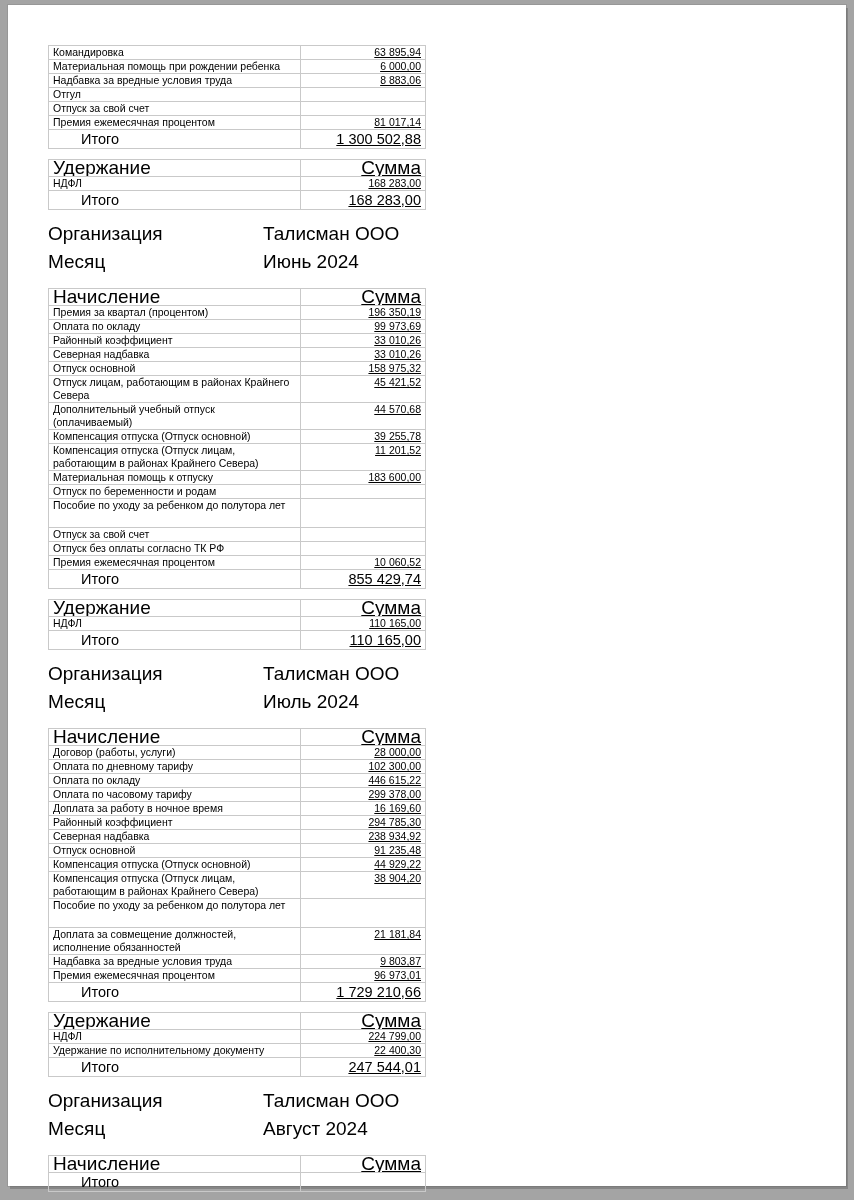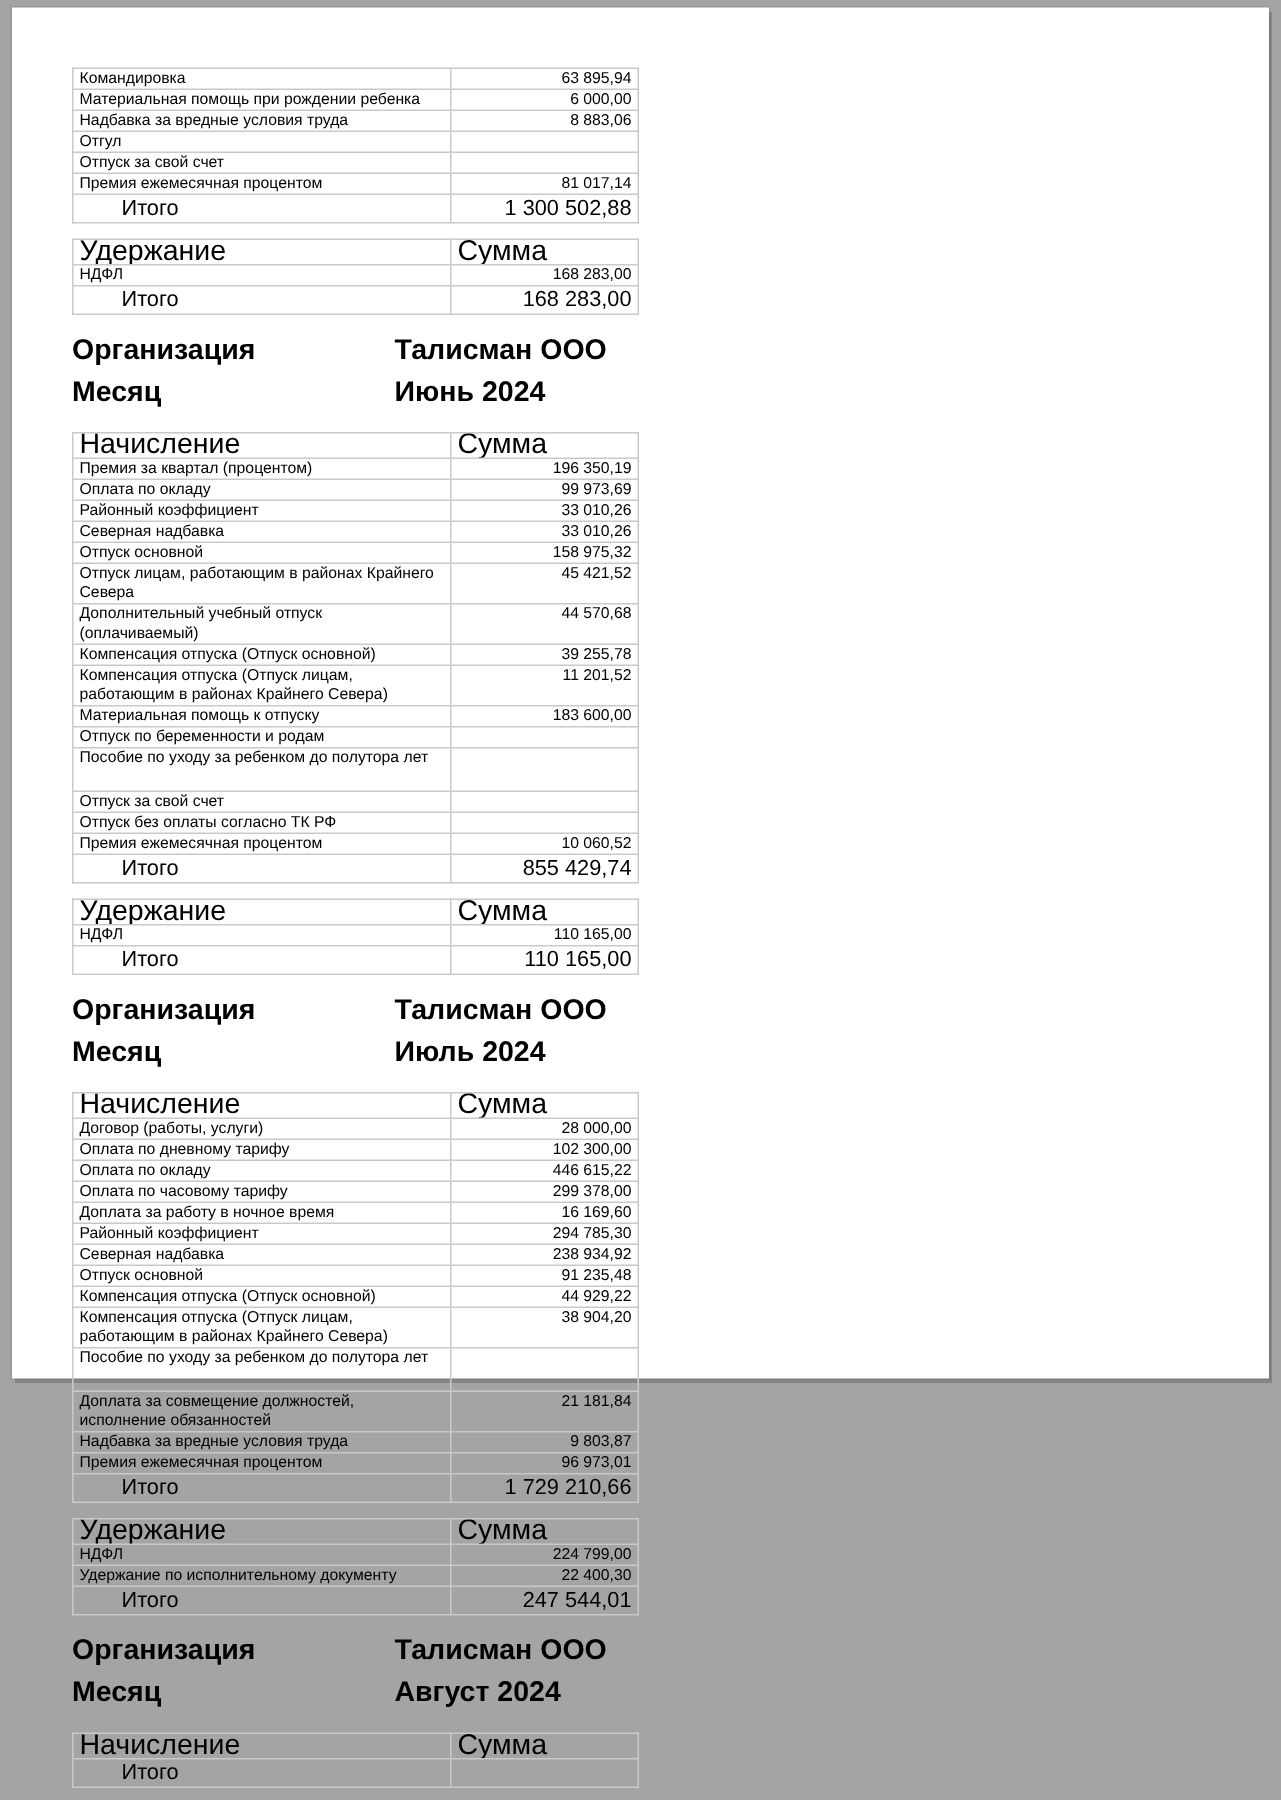--- a/index.html
+++ b/index.html
@@ -15,21 +15,21 @@
     position: relative;
     width: 854px;
     height: 1200px;
     overflow: hidden;
   }
   .page {
     position: absolute;
     left: 8px;
     top: 5px;
     width: 838px;
-    height: 914px;
+    height: 1181px;
     background: #ffffff;
     box-shadow: 2px 3px 0 rgba(0,0,0,0.18), 0 0 0 1px rgba(0,0,0,0.08);
   }
   .content {
     position: absolute;
     left: 40px;
     top: 40px;
     width: 359px;
   }
   table.doc-table {
@@ -39,43 +39,43 @@
     margin: 0 0 10px 0;
   }
   table.doc-table td {
     border: 1px solid #c9c9c9;
     vertical-align: top;
     padding: 0 4px;
     overflow: hidden;
     word-wrap: break-word;
   }
   td.cell-label { width: 243px; }
-  td.cell-value { width: 116px; text-align: right; }
+  td.cell-value { width: 116px; text-align: right; text-decoration: underline; }
   tr.row-data td {
     font-size: 10.5px;
     line-height: 13px;
   }
   tr.row-data.tall td { height: 28px; margin-top: 24px; }
   tr.row-header td {
     font-size: 19px;
     line-height: 16px;
   }
-  tr.row-header td.cell-value { text-align: left; }
+  tr.row-header td.cell-value { text-align: right; }
   tr.row-total td {
     font-size: 14.5px;
     line-height: 18px;
     padding-left: 32px;
   }
   tr.row-total td.cell-value { text-align: right; }
   .kv-block {
     margin: 6px 0 12px 0;
   }
   .kv-row {
     display: flex;
-    font-weight: bold;
+    font-weight: normal;
     font-size: 19px;
     line-height: 28px;
     white-space: nowrap;
     align-items: center;
   }
   .kv-label { width: 215px; flex: 0 0 215px; }
   .kv-value { flex: 1; }
 </style>
 </head>
 <body>

